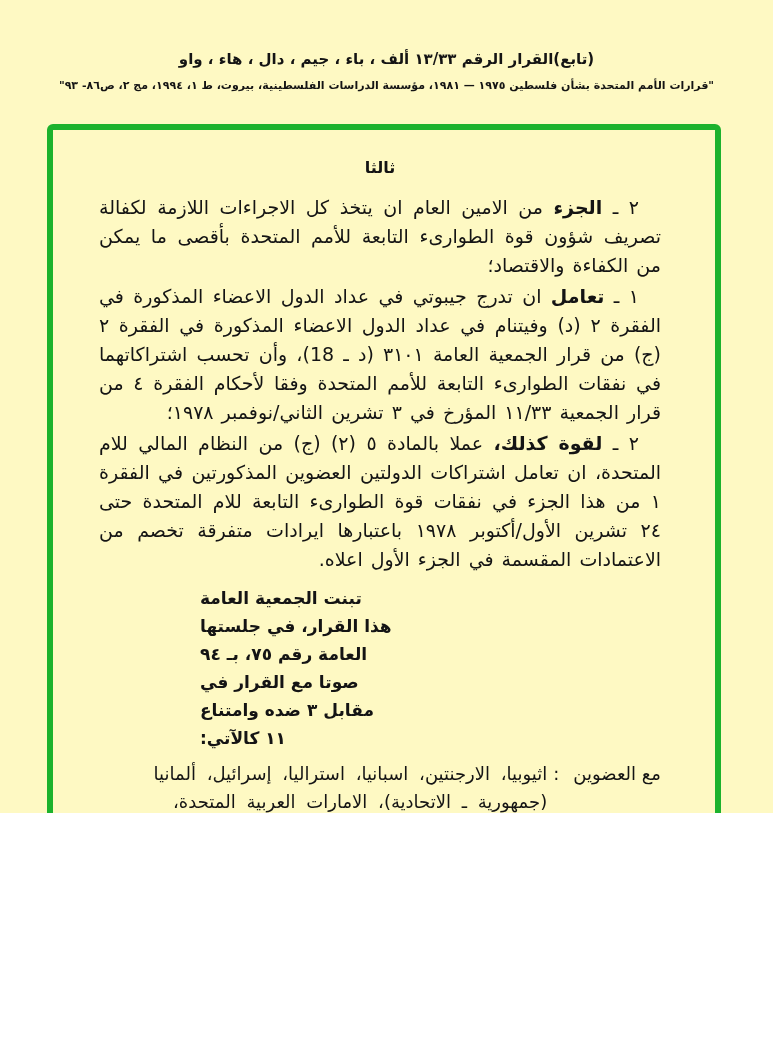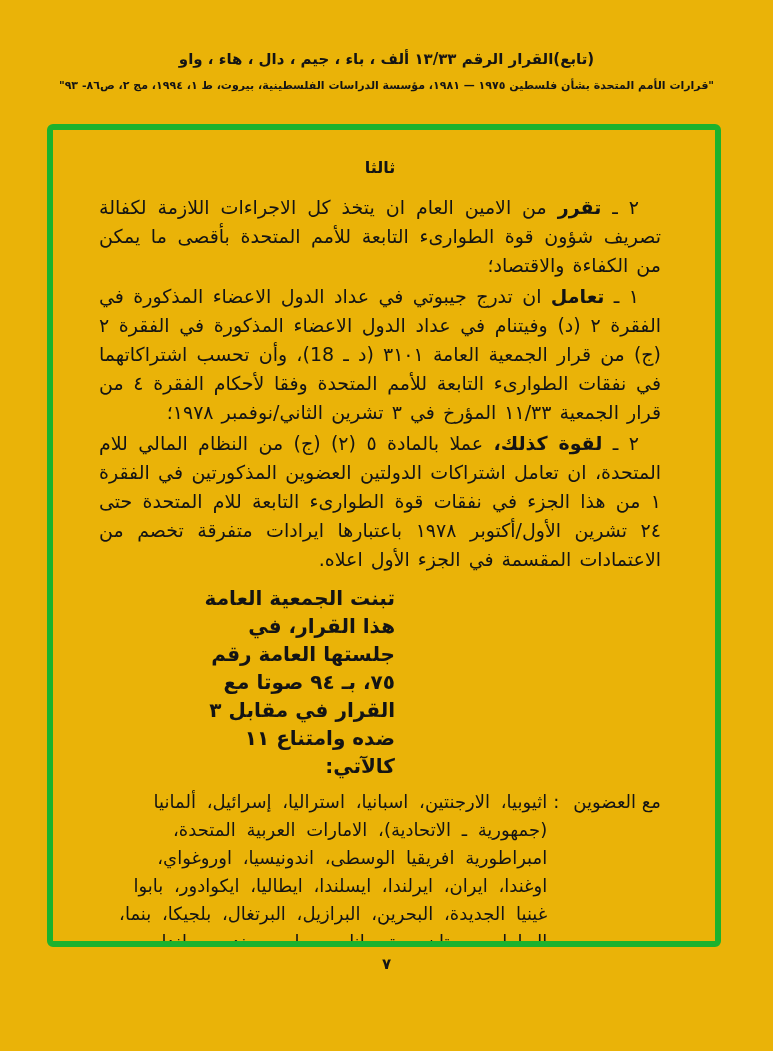--- a/index.html
+++ b/index.html
@@ -5,22 +5,22 @@
   html, body {
     margin: 0;
     padding: 0;
     background: #ffffff;
     font-family: "DejaVu Sans", sans-serif;
     color: #141414;
   }
   .page {
     position: relative;
     width: 773px;
-    height: 1051px;
-    background: #eab308;
+    height: 813px;
+    background: #fef9c3;
     overflow: hidden;
     direction: rtl;
   }
   .doc-header {
     position: absolute;
     top: 50px;
     left: 0;
     right: 0;
     text-align: center;
   }
@@ -68,24 +68,24 @@
     text-indent: 22px;
     word-spacing: 2px;
     margin: 0 0 2px 0;
   }
   .para-lead {
     font-weight: bold;
   }
   .adoption-note {
     width: 195px;
     margin: 10px 266px 0 0;
-    font-size: 20px;
+    font-size: 17px;
     line-height: 28px;
     font-weight: bold;
-    text-align: right;
+    text-align: left;
   }
   .vote-row {
     display: flex;
     margin-top: 8px;
     font-size: 18px;
     line-height: 28px;
   }
   .vote-label-cell {
     flex: 0 0 auto;
     white-space: nowrap;
@@ -119,21 +119,21 @@
     <div class="doc-title">(تابع)القرار الرقم ١٣/٣٣ ألف ، باء ، جيم ، دال ، هاء ، واو</div>
     <div class="doc-source">"قرارات الأمم المتحدة بشأن فلسطين ١٩٧٥ — ١٩٨١، مؤسسة الدراسات الفلسطينية، بيروت، ط ١، ١٩٩٤، مج ٢، ص٨٦- ٩٣"</div>
   </div>
 
   <div class="green-box">
     <div class="box-content">
 
       <div class="section-heading">ثالثا</div>
 
 
-      <p class="body-para"><span>٢ ـ </span><span class="para-lead">تقرر</span><span> من الامين العام ان يتخذ كل الاجراءات اللازمة لكفالة تصريف شؤون قوة الطوارىء التابعة للأمم المتحدة بأقصى ما يمكن من الكفاءة والاقتصاد؛</span></p>
+      <p class="body-para"><span>٢ ـ </span><span class="para-lead">الجزء</span><span> من الامين العام ان يتخذ كل الاجراءات اللازمة لكفالة تصريف شؤون قوة الطوارىء التابعة للأمم المتحدة بأقصى ما يمكن من الكفاءة والاقتصاد؛</span></p>
 
 
       <p class="body-para"><span>١ ـ </span><span class="para-lead">تعامل</span><span> ان تدرج جيبوتي في عداد الدول الاعضاء المذكورة في الفقرة ٢ (د) وفيتنام في عداد الدول الاعضاء المذكورة في الفقرة ٢ (ج) من قرار الجمعية العامة ٣١٠١ (د ـ 18)، وأن تحسب اشتراكاتهما في نفقات الطوارىء التابعة للأمم المتحدة وفقا لأحكام الفقرة ٤ من قرار الجمعية ١١/٣٣ المؤرخ في ٣ تشرين الثاني/نوفمبر ١٩٧٨؛</span></p>
 
       <p class="body-para"><span>٢ ـ </span><span class="para-lead">لقوة كذلك،</span><span> عملا بالمادة ٥ (٢) (ج) من النظام المالي للام المتحدة، ان تعامل اشتراكات الدولتين العضوين المذكورتين في الفقرة ١ من هذا الجزء في نفقات قوة الطوارىء التابعة للام المتحدة حتى ٢٤ تشرين الأول/أكتوبر ١٩٧٨ باعتبارها ايرادات متفرقة تخصم من الاعتمادات المقسمة في الجزء الأول اعلاه.</span></p>
 
       <div class="adoption-note">تبنت الجمعية العامة هذا القرار، في جلستها العامة رقم ٧٥، بـ ٩٤ صوتا مع القرار في مقابل ٣ ضده وامتناع ١١ كالآتي:</div>
 
       <div class="vote-row">
         <div class="vote-label-cell"><span>مع العضوين</span><span class="vote-colon">:</span></div>

